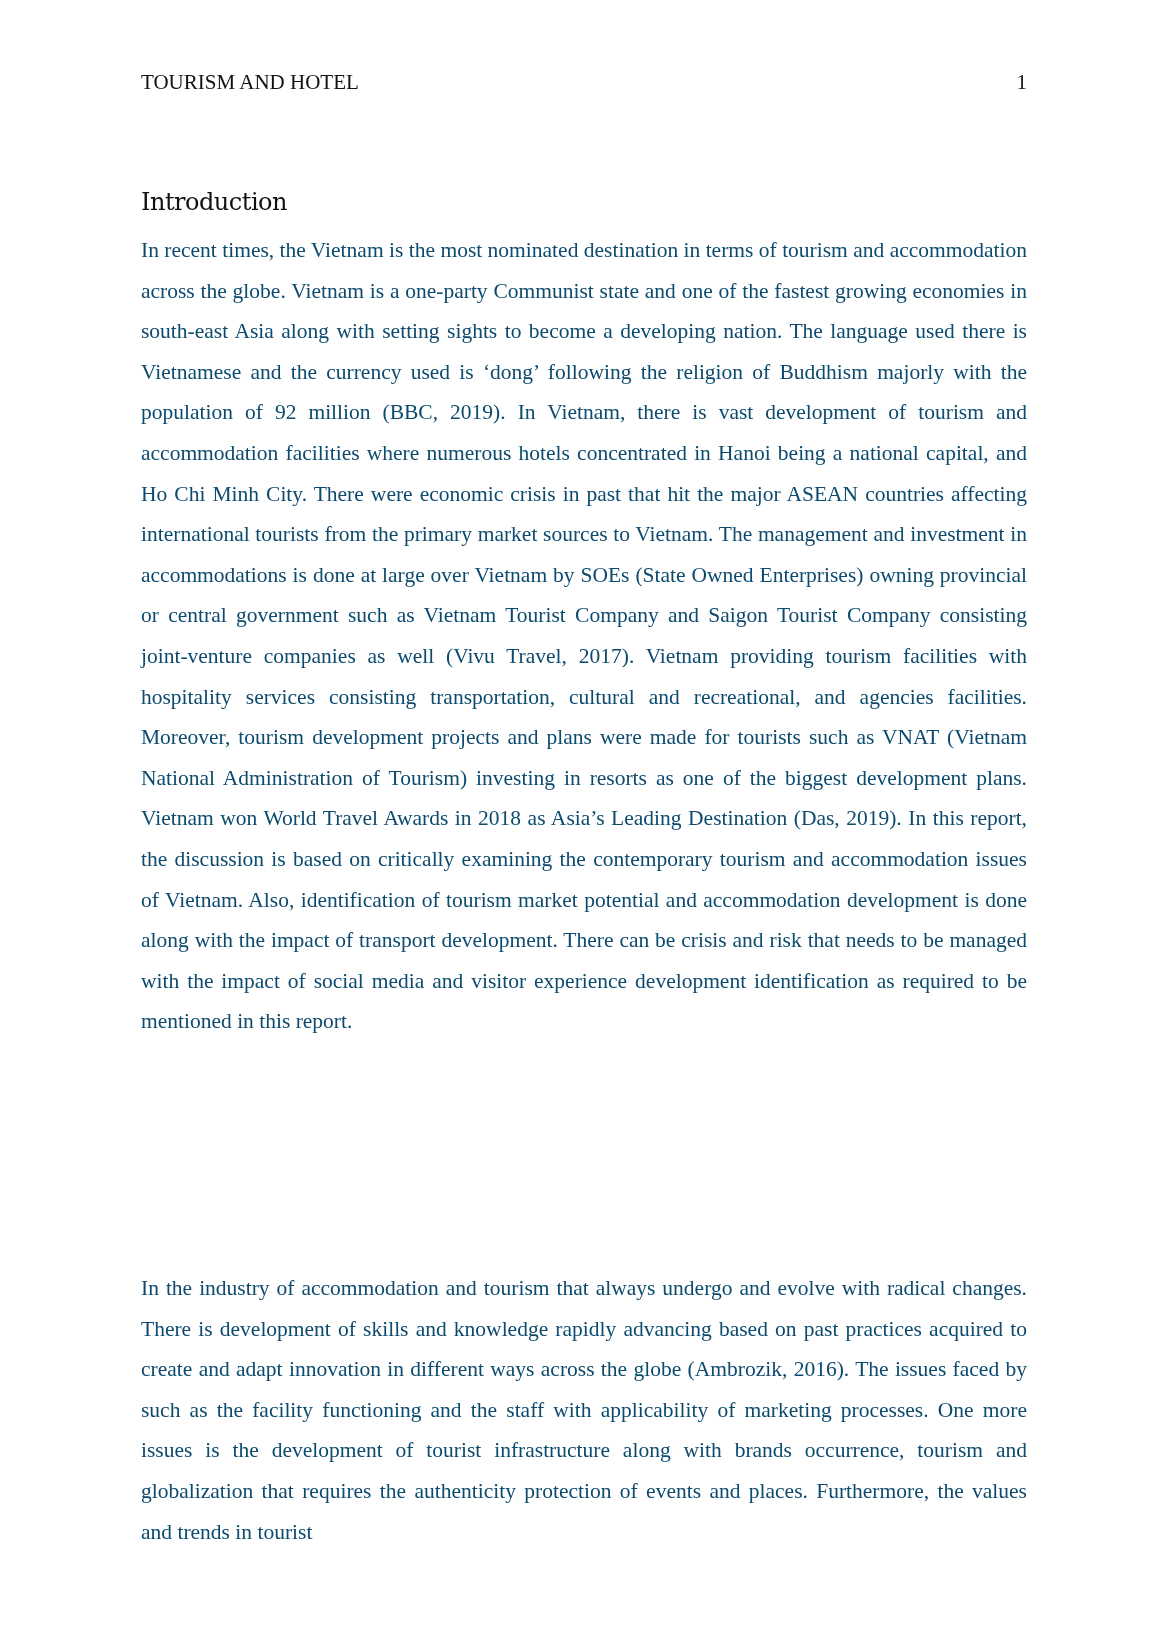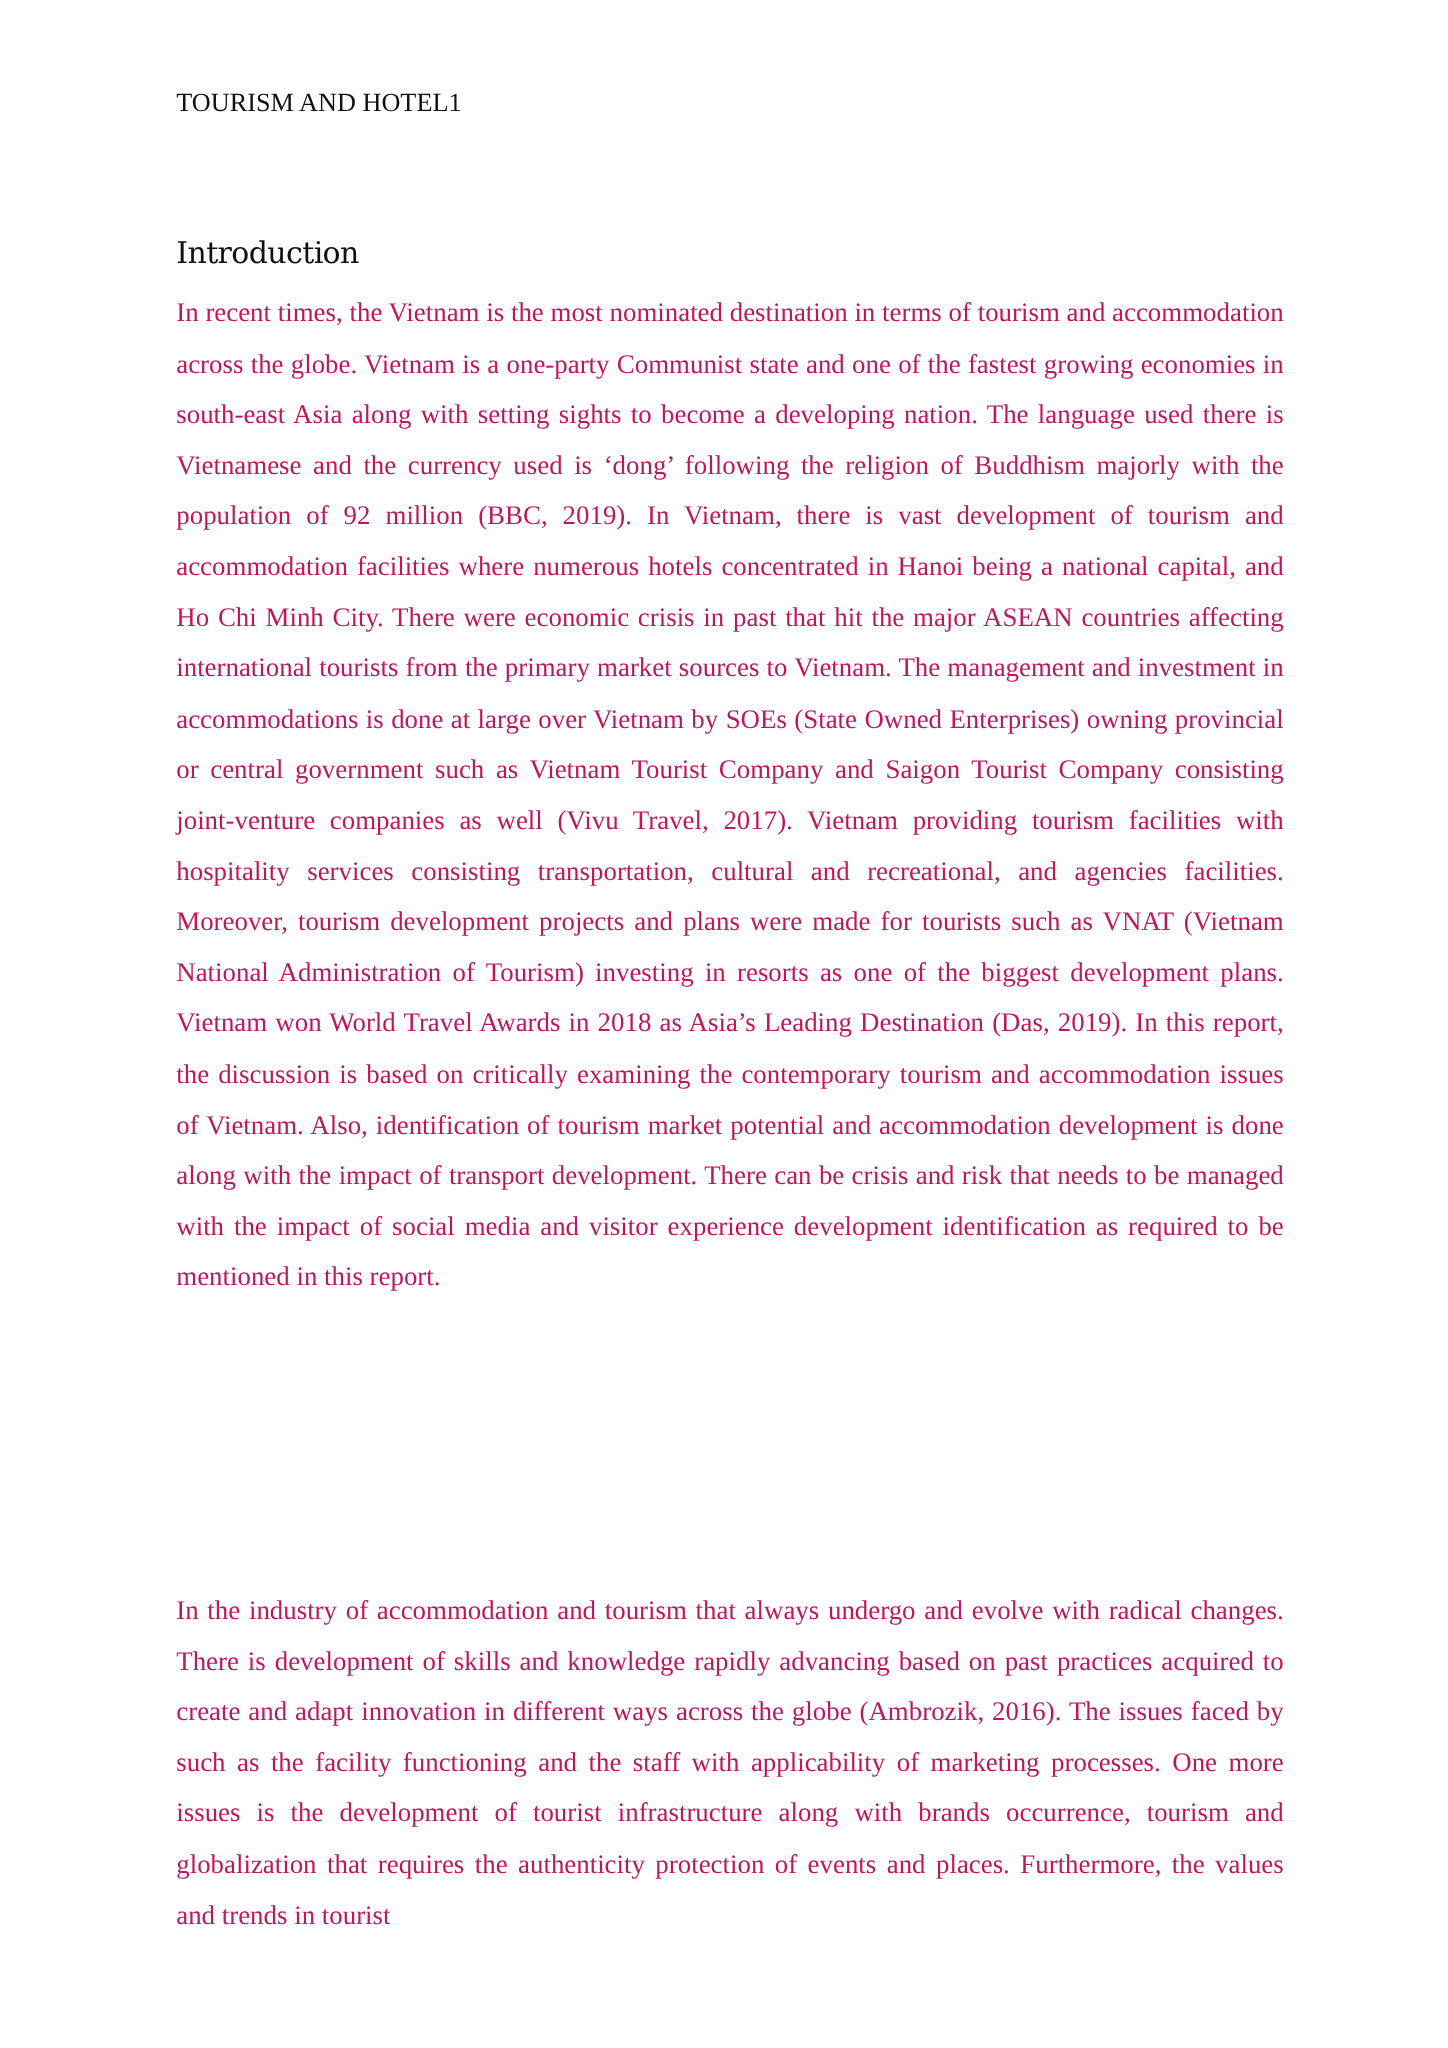--- a/index.html
+++ b/index.html
@@ -1,33 +1,33 @@
 <!DOCTYPE html>
 <html><head>
 <meta charset="utf-8">
 <style>
   html, body { margin: 0; padding: 0; background: #ffffff; }
   body { width: 1158px; height: 1638px; position: relative; overflow: hidden; }
   .page { position: absolute; left: 0; top: 0; width: 1158px; height: 1638px; background: #ffffff; }
   .running-head {
     position: absolute; left: 141px; top: 70px; width: 886px;
     font-family: "Liberation Serif", serif; font-size: 21px; color: #111;
-    display: flex; 
+    display: flex; justify-content: space-between;
   }
   .heading {
     position: absolute; left: 141px; width: 886px;
     font-family: "DejaVu Serif", serif; font-weight: normal; font-size: 24px; color: #111;
     letter-spacing: -0.5px;
   }
   .h1 { top: 188px; }
   .h2 { top: 1176px; }
   .para {
     position: absolute; left: 141px; width: 886px;
     font-family: "Liberation Serif", serif; font-size: 21.5px; line-height: 40.6px;
-    color: #be185d; text-align: justify; margin: 0;
+    color: #0c4a6e; text-align: justify; margin: 0;
   }
   .p1 { top: 230px; }
   .p2 { top: 1268px; }
 </style>
 </head>
 <body>
 
 <div class="page">
   <div class="running-head">
     <span>TOURISM AND HOTEL</span>

